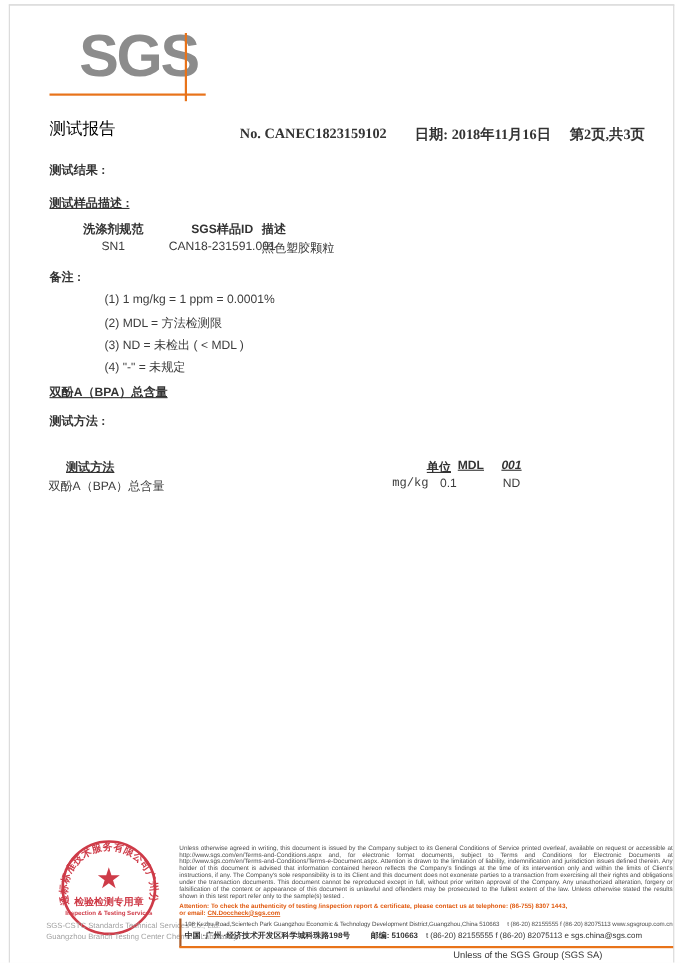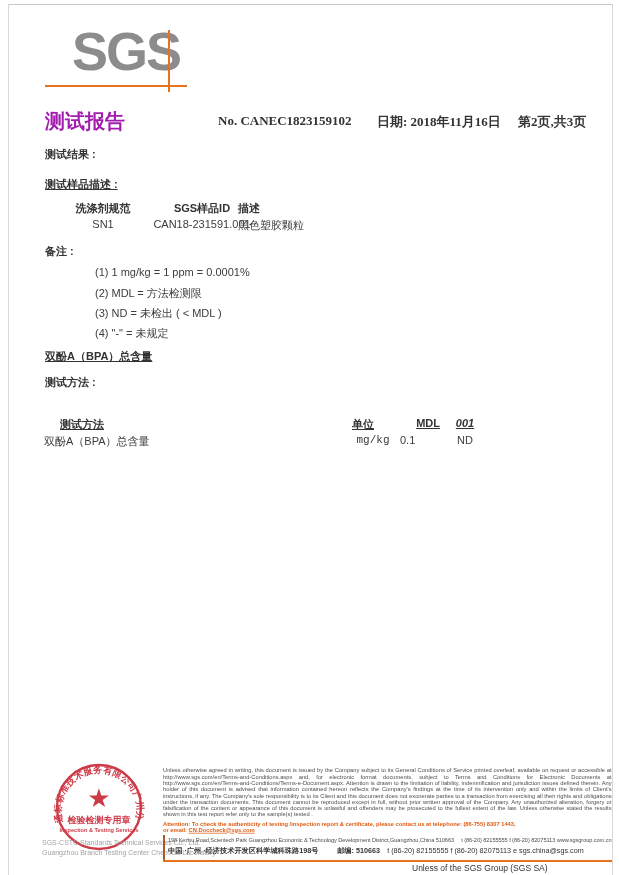--- a/index.html
+++ b/index.html
@@ -11,21 +11,21 @@
   .page{position:relative;width:619px;height:875px;background:#ffffff;}
   .frame{position:absolute;left:8px;top:4px;width:603px;height:871px;
     border-top:1px solid #c9c9c9;border-left:1px solid #d8d8d8;border-right:1px solid #d8d8d8;}
   .abs{position:absolute;}
   
   .logo-text{left:72px;top:24px;font-size:54px;font-weight:bold;color:#8c8c8c;
     letter-spacing:-2px;line-height:1;}
   .logo-underline{left:45px;top:85px;width:142px;height:2px;background:#e8731a;}
   .logo-vline{left:168px;top:30px;width:2px;height:62px;background:#e8731a;}
   
-  .report-title{left:45px;top:108px;font-size:20px;font-weight:bold;color:#a21caf;}
+  .report-title{left:45px;top:108px;font-size:15px;font-weight:normal;color:#000000;}
   .hdr{font-size:13px;font-weight:bold;color:#333;font-family:Liberation Serif, serif;}
   .report-no{left:218px;top:113px;}
   .report-date{left:377px;top:113px;}
   .page-info{left:518px;top:113px;}
   
   .lbl{font-size:11px;font-weight:bold;color:#333;}
   .txt{font-size:11px;color:#3c3c3c;}
   .u{text-decoration:underline;}
   .results-label{left:45px;top:147px;}
   .sample-heading{left:45px;top:177px;}
@@ -40,21 +40,21 @@
   .note-0{left:95px;top:266px;}
   .note-1{left:95px;top:286px;}
   .note-2{left:95px;top:306px;}
   .note-3{left:95px;top:326px;}
   .analyte-heading{left:45px;top:349px;}
   .method-label{left:45px;top:375px;}
   .method-text{left:95px;top:373px;width:465px;line-height:14.5px;}
   
   .rt-h{font-size:11px;font-weight:bold;text-decoration:underline;color:#333;}
   .rt-item-h{left:60px;top:417px;}
-  .rt-unit-h{left:352px;top:417px;width:42px;text-align:left;}
+  .rt-unit-h{left:368px;top:417px;width:42px;text-align:right;}
   .rt-mdl-h{left:400px;top:417px;width:40px;text-align:right;}
   .rt-001-h{left:446px;top:417px;width:38px;text-align:center;font-style:italic;}
   .rt-item{left:44px;top:434px;}
   .rt-unit{left:352px;top:434px;width:42px;text-align:center;font-family:Liberation Mono, monospace;}
   .rt-mdl{left:400px;top:434px;width:40px;text-align:left;}
   .rt-001{left:446px;top:434px;width:38px;text-align:center;}
   
   .seal{left:50px;top:760px;width:98px;height:94px;opacity:0.88;}
   
   .company-en{left:42px;top:839px;font-size:7px;color:#a3a3a3;white-space:nowrap;}

